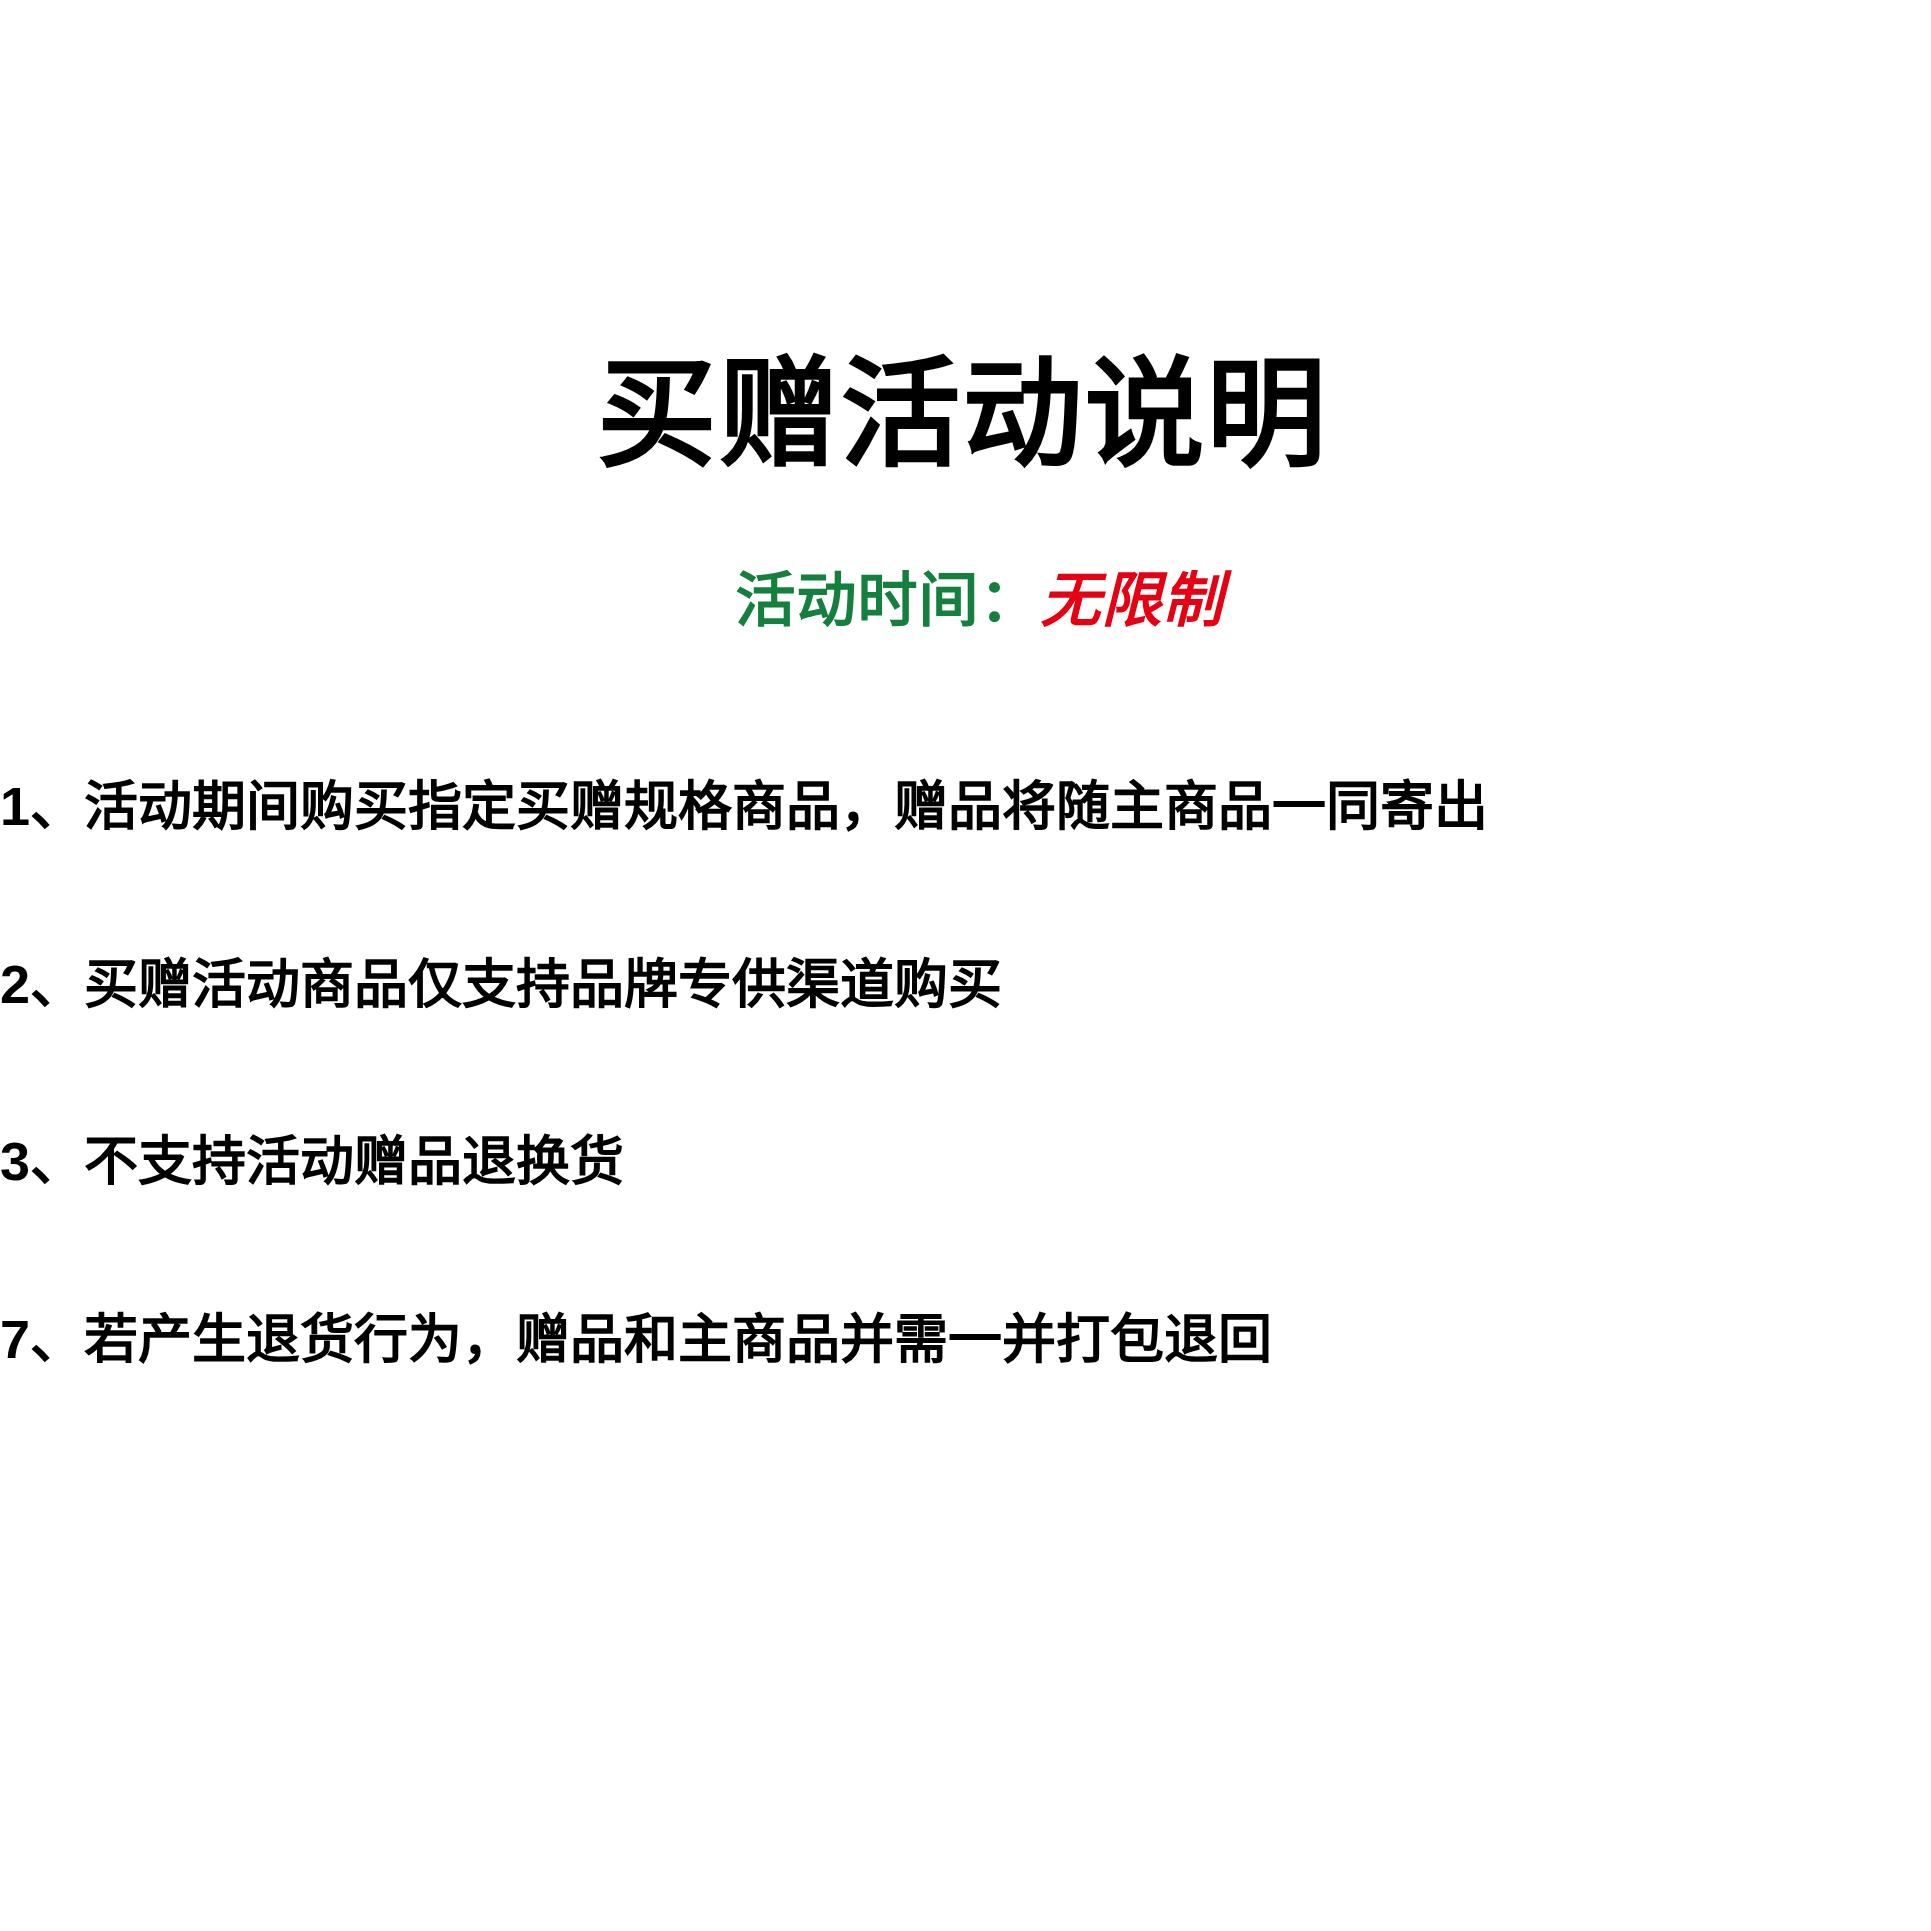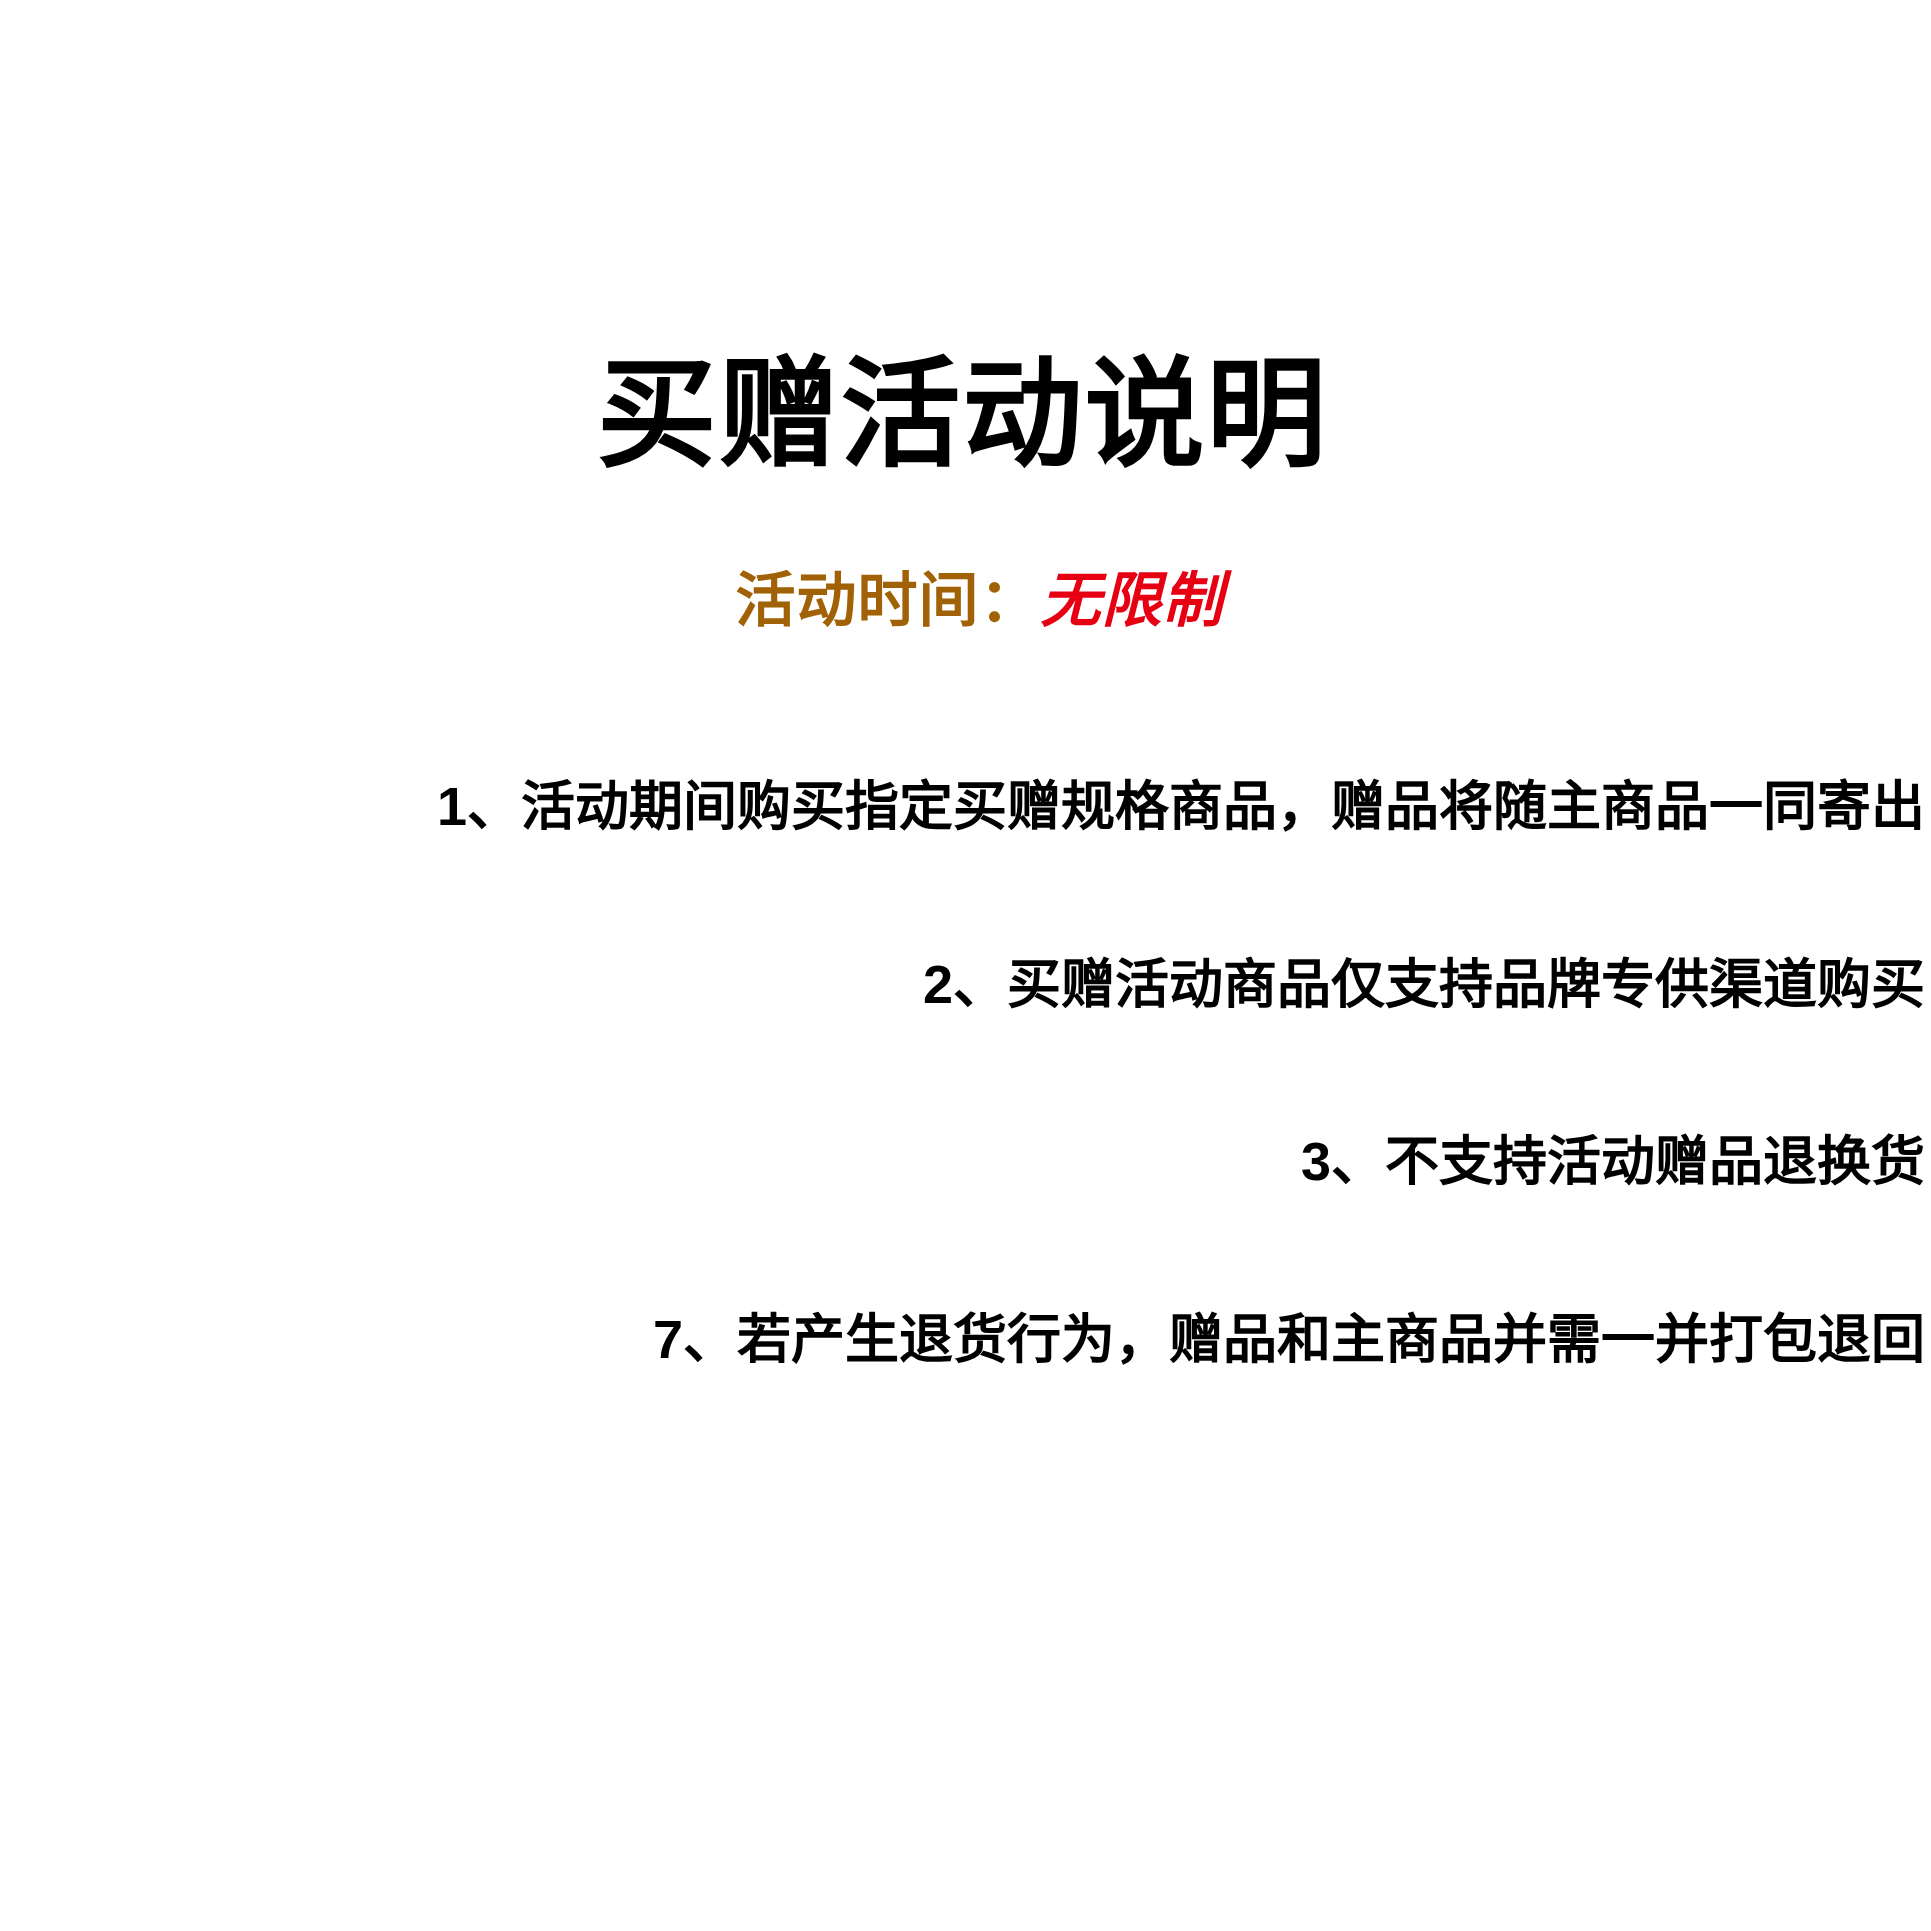--- a/index.html
+++ b/index.html
@@ -34,40 +34,40 @@
   }
   .subtitle-row {
     margin-top: 71px;
     font-size: 60px;
     font-weight: 700;
     letter-spacing: 1px;
     text-align: center;
     white-space: nowrap;
   }
   .subtitle-label {
-    color: #a16207;
+    color: #15803d;
     margin-left: 34px;
   }
   .subtitle-value {
     color: #e60012;
     font-style: italic;
   }
   .section-title {
     margin-top: 77px;
     font-size: 100px;
     font-weight: 700;
     letter-spacing: 1.9px;
     text-align: center;
   }
   .rules {
     margin-top: 81px;
     width: 100%;
     display: flex;
     flex-direction: column;
-    align-items: flex-end;
+    align-items: flex-start;
   }
   .rule-item {
     font-size: 54px;
     font-weight: 700;
     line-height: 1.25;
     text-align: center;
     white-space: nowrap;
     margin-bottom: 56px;
   }
   .rule-item:last-child {

